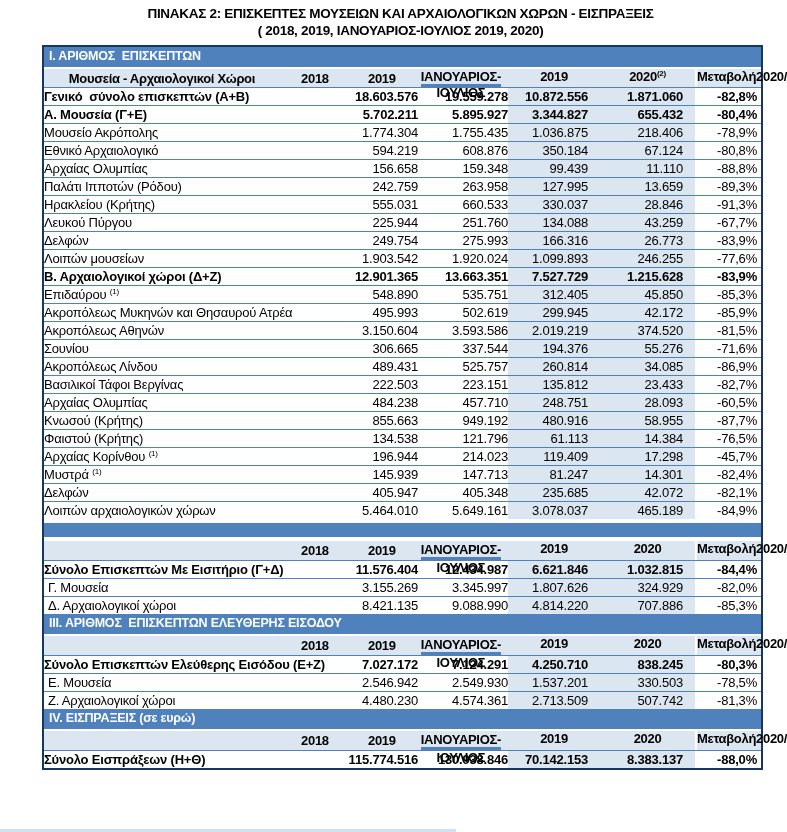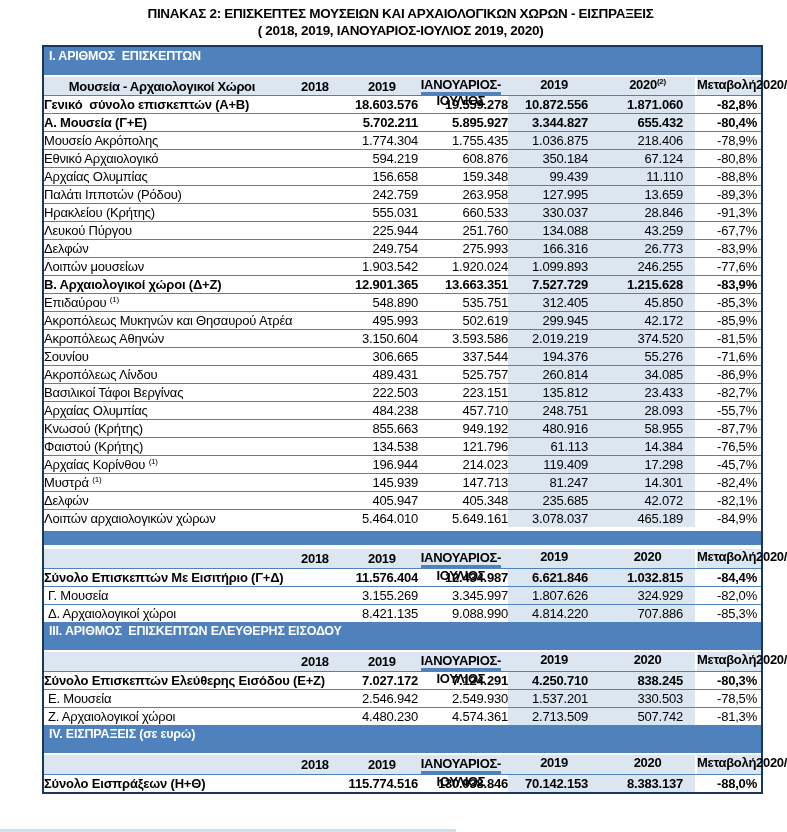--- a/index.html
+++ b/index.html
@@ -20,21 +20,21 @@
   .titles{padding-top:5px;text-align:center;padding-left:14px;}
   .t1,.t2{font-size:13.5px;font-weight:bold;line-height:17px;letter-spacing:-0.3px;white-space:pre;text-align:center;}
   .tbl{
     margin:6px 0 0 42px;width:721px;
     border:2px solid var(--border-navy);
     background:#fff;
   }
   
   .band{
     background:var(--band-blue);color:var(--band-text);
-    height:28px;line-height:16px;font-size:12.5px;font-weight:bold;
+    height:20px;line-height:16px;font-size:12.5px;font-weight:bold;
     padding-left:5px;white-space:pre;letter-spacing:-0.2px;
     border-top:1px solid var(--row-line);
   }
   .band.blank{height:14px;margin:4px 0 2px 0;border-top:none;}
   
   .hdr{
     display:flex;background:var(--light-blue);
     border-top:2px solid #fff;
     font-weight:bold;font-size:13px;letter-spacing:-0.3px;
   }
@@ -233,21 +233,21 @@
       <div class="cell c3w sh">135.812</div>
       <div class="cell c4w sh">23.433</div>
       <div class="cell c5w">-82,7%</div>
     </div>
     <div class="row">
       <div class="rlabel ind1">Αρχαίας Ολυμπίας</div>
       <div class="cell c1w">484.238</div>
       <div class="cell c2w">457.710</div>
       <div class="cell c3w sh">248.751</div>
       <div class="cell c4w sh">28.093</div>
-      <div class="cell c5w">-55,7%</div>
+      <div class="cell c5w">-60,5%</div>
     </div>
     <div class="row">
       <div class="rlabel ind1">Κνωσού (Κρήτης)</div>
       <div class="cell c1w">855.663</div>
       <div class="cell c2w">949.192</div>
       <div class="cell c3w sh">480.916</div>
       <div class="cell c4w sh">58.955</div>
       <div class="cell c5w">-87,7%</div>
     </div>
     <div class="row">

